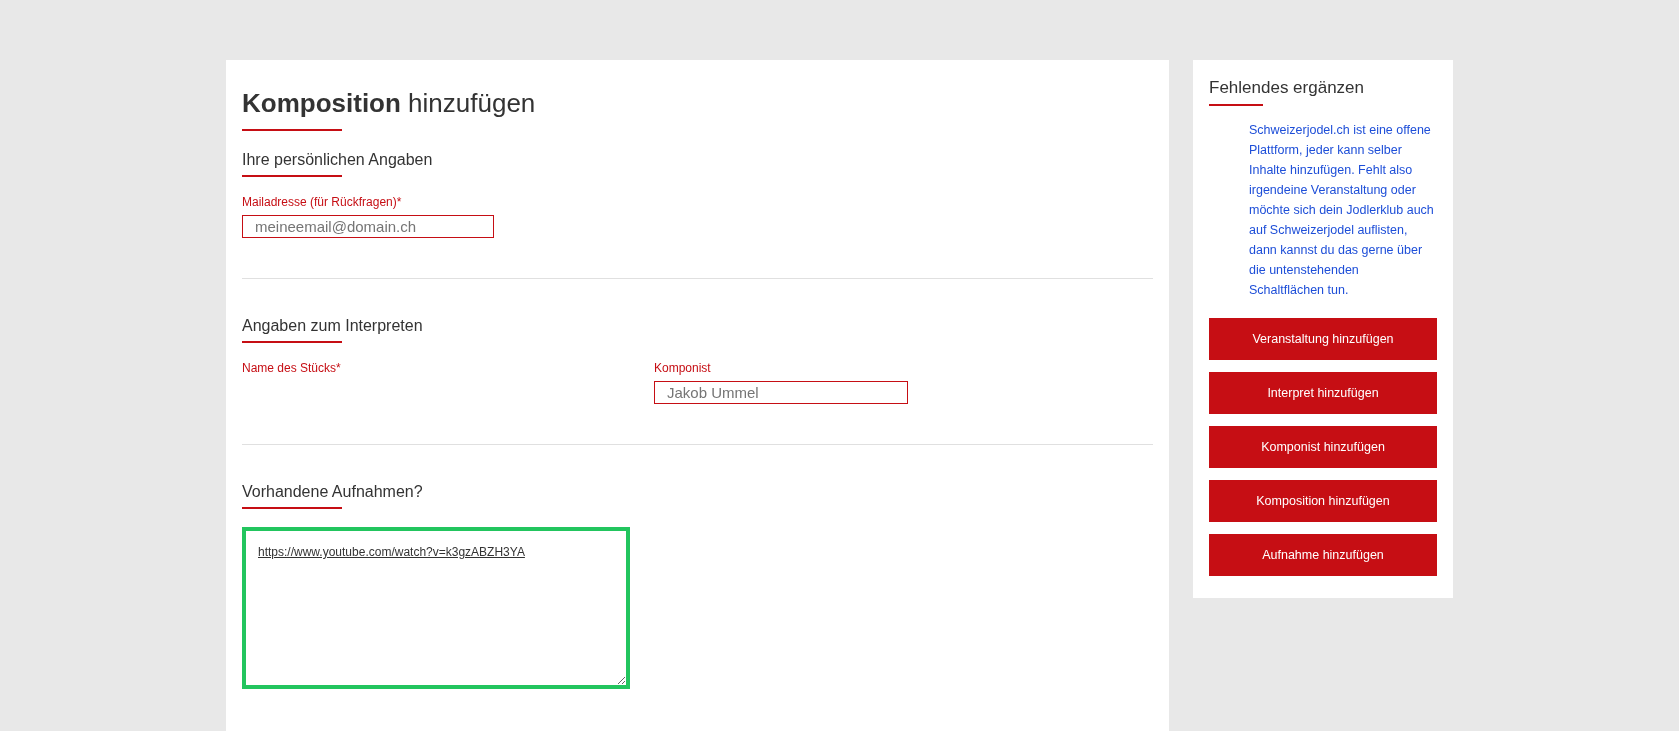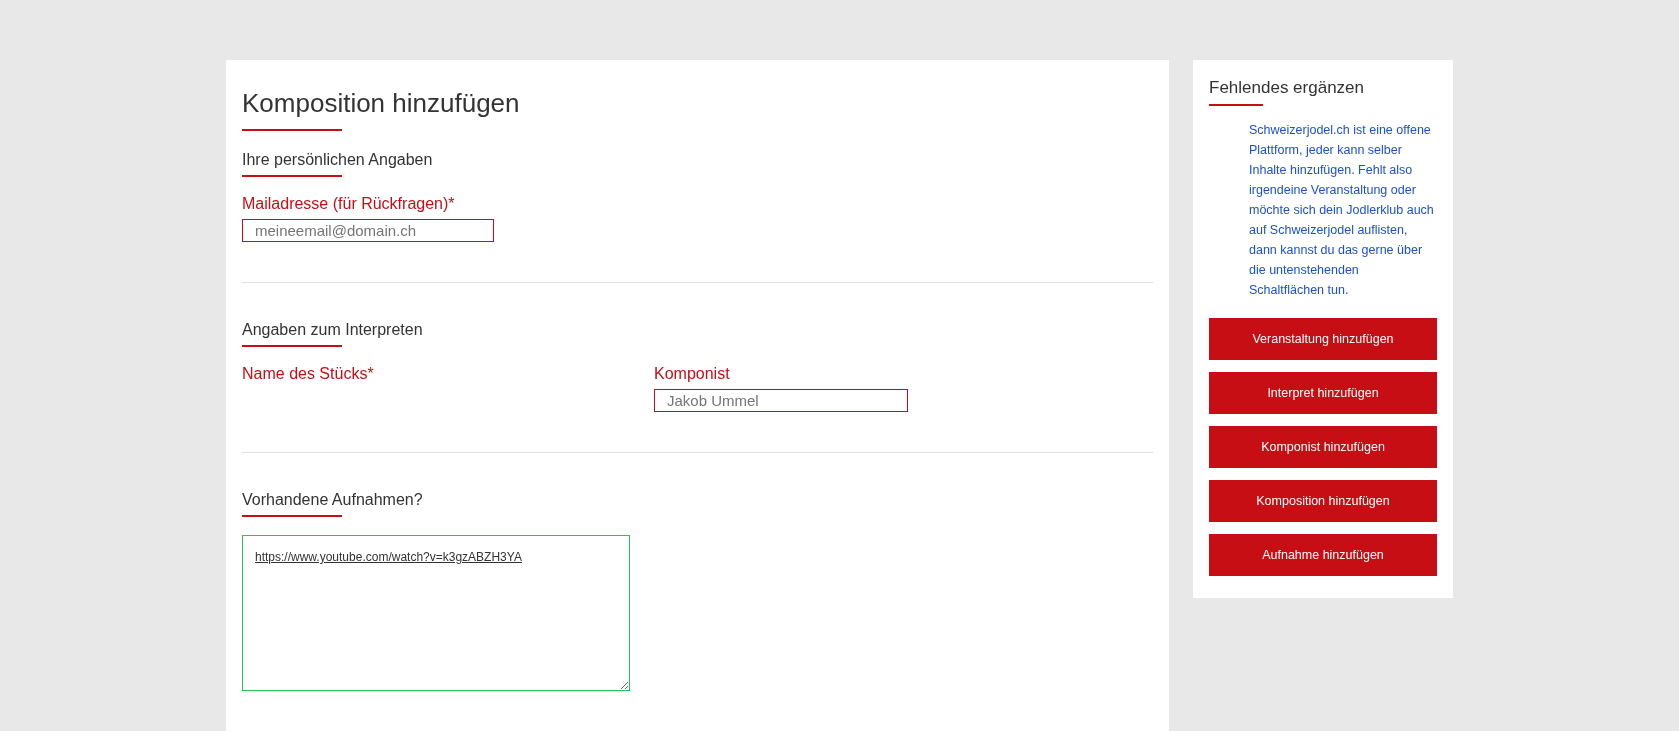--- a/index.html
+++ b/index.html
@@ -29,21 +29,21 @@
       font-size: 26px;
       font-weight: 400;
       color: #333;
       padding-bottom: 10px;
       border-bottom: 2px solid transparent;
       display: inline-block;
       position: relative;
       margin-bottom: 20px;
     }
     .page-title strong {
-      font-weight: 400;
+      font-weight: 700;
     }
     .page-title::after {
       content: '';
       position: absolute;
       bottom: -2px;
       left: 0;
       width: 100px;
       height: 2px;
       background: #c60e14;
     }
@@ -60,36 +60,36 @@
     .section-heading::after {
       content: '';
       position: absolute;
       bottom: 0;
       left: 0;
       width: 100px;
       height: 2px;
       background: #c60e14;
     }
     .form-label {
-      font-size: 16px;
+      font-size: 12px;
       color: #c60e14;
       margin-bottom: 6px;
       display: block;
     }
     .text-input {
       border: 1px solid #c60e14;
       padding: 2px 12px;
       font-size: 15px;
       color: #333;
       background: #fff;
       width: 100%;
       font-family: inherit;
     }
     .textarea-input {
-      border: 1px solid #22c55e;
+      border: 4px solid #22c55e;
       padding: 14px 12px;
       font-size: 12px;
       color: #333;
       background: #fff;
       width: 100%;
       font-family: inherit;
       resize: vertical;
       text-decoration: underline;
     }
     .field-group {

